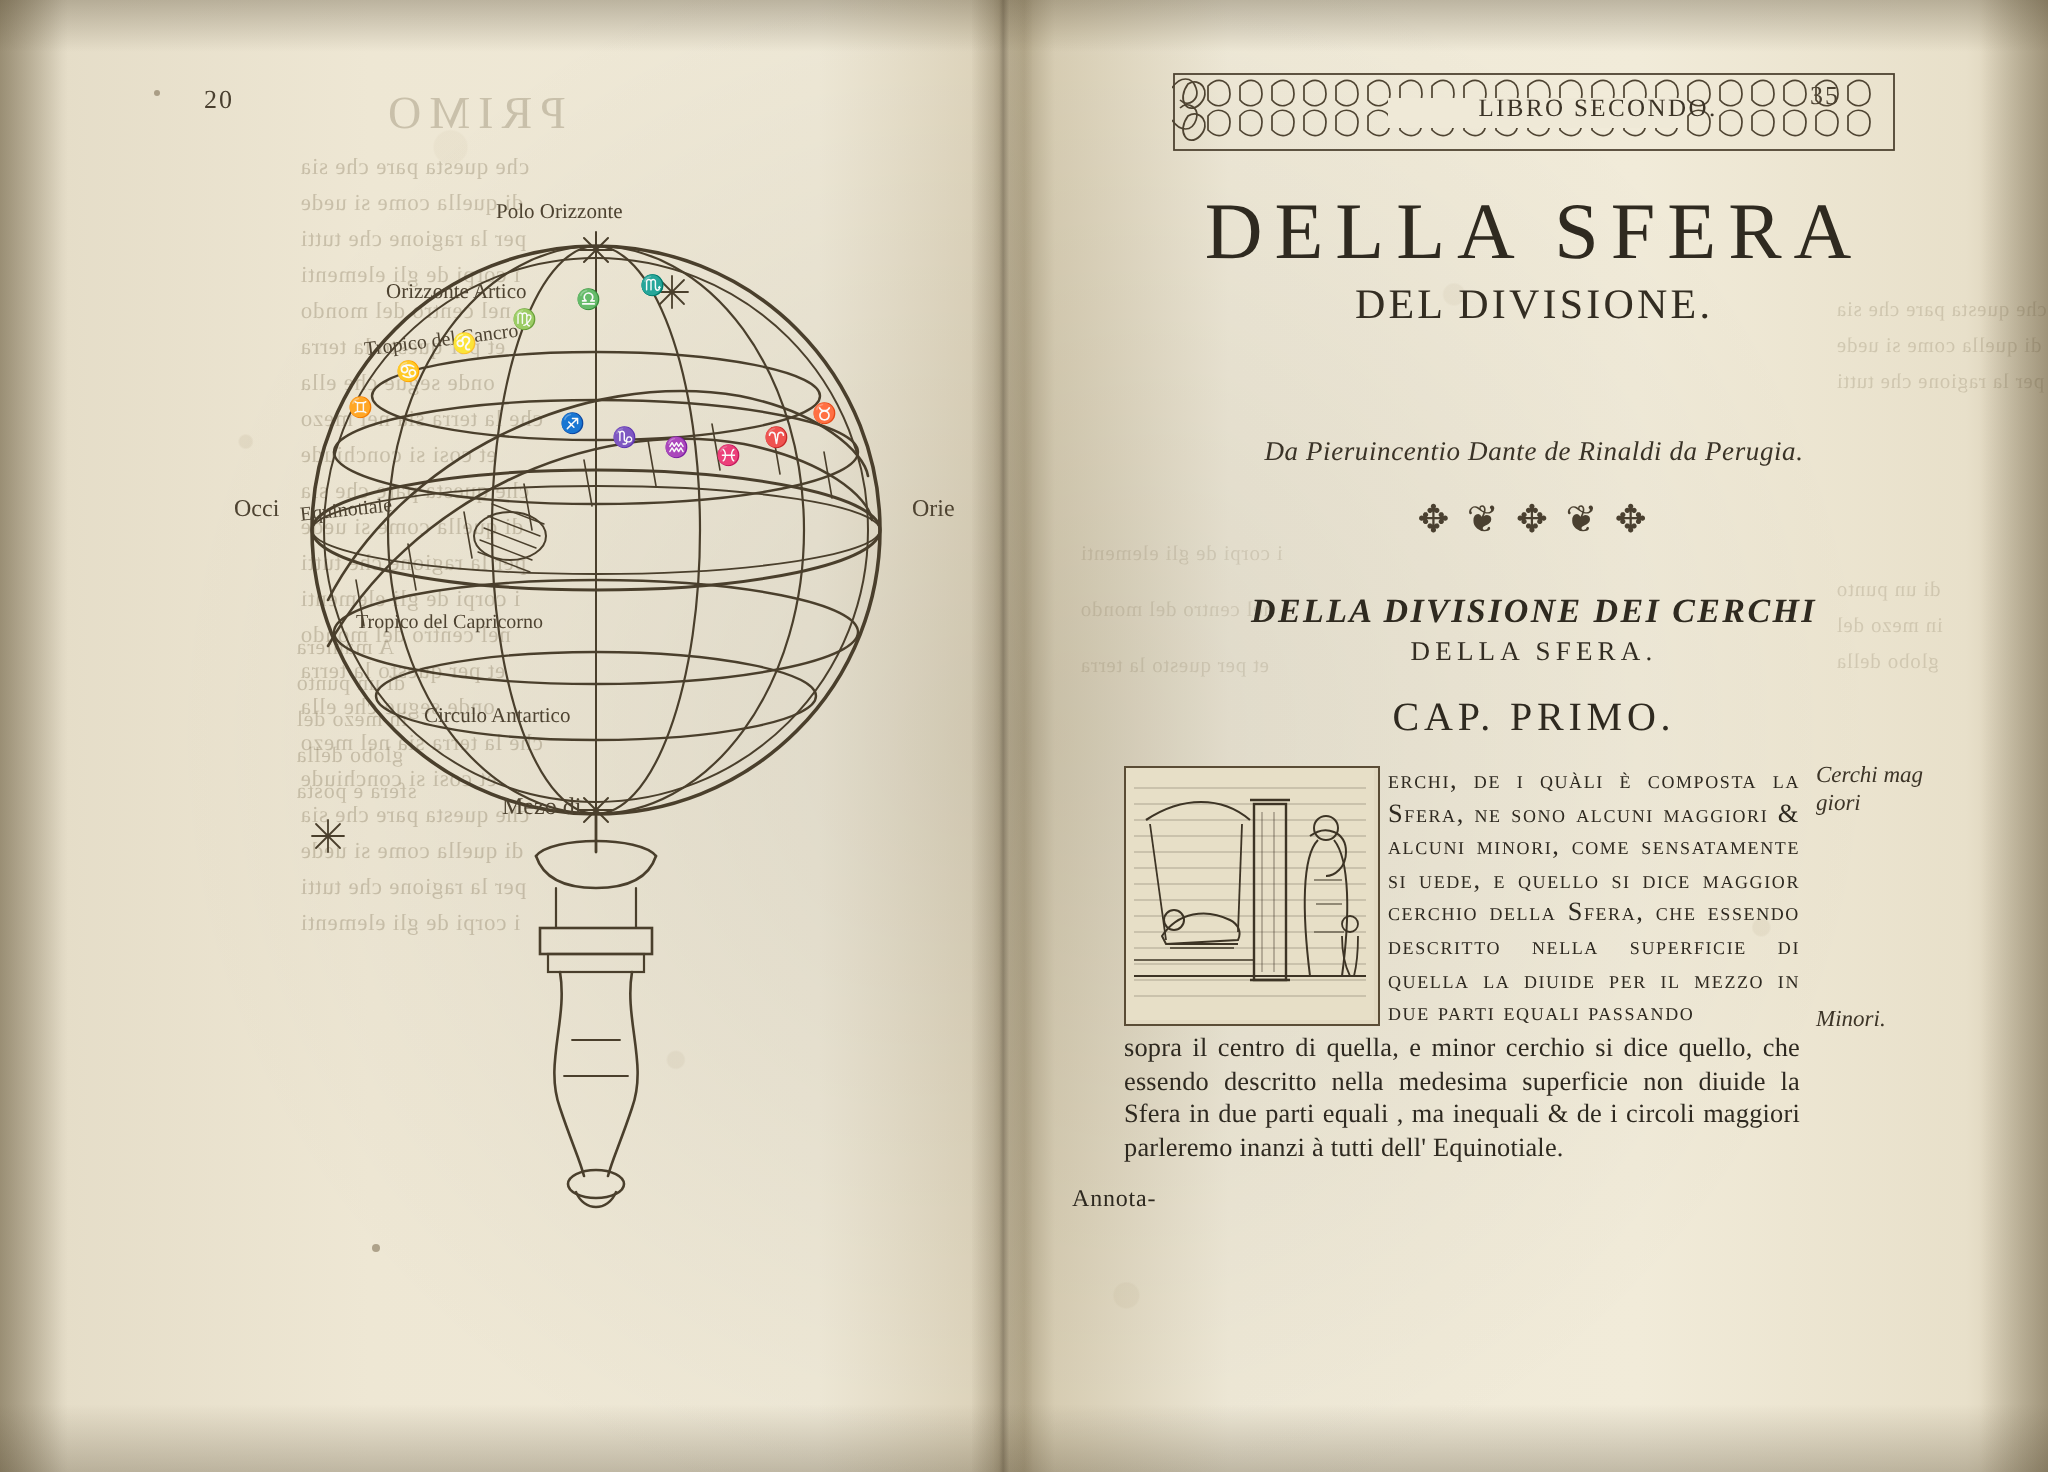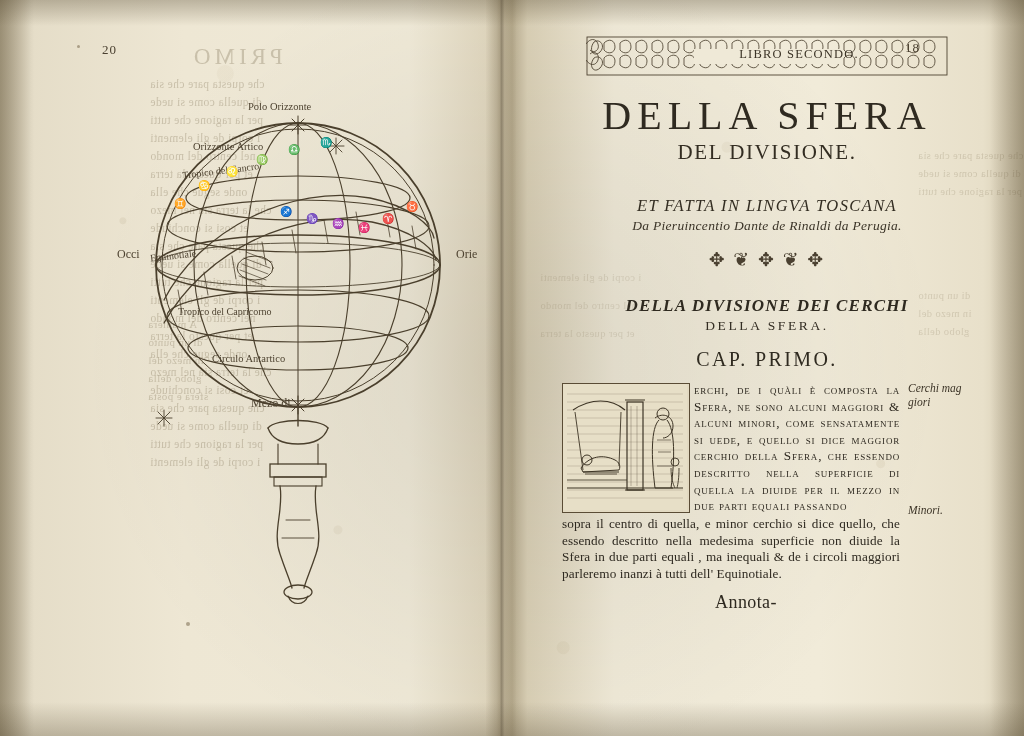--- a/index.html
+++ b/index.html
@@ -274,22 +274,22 @@
     color: #3c3427;
     line-height: 13.5px;
     white-space: pre-line;
   }
   .marg-1 { left: 398px; top: 382px; }
   .marg-2 { left: 398px; top: 504px; }
 
   .catchword {
     position: absolute;
     left: 26px; top: 592px; width: 420px;
-    text-align: center;
-    font-size: 18px;
+    text-align: left;
+    font-size: 12px;
     color: #2e2920;
     letter-spacing: 0.4px;
   }
 
   
   .speck { position: absolute; background: rgba(95,78,48,0.45); border-radius: 50%; pointer-events:none; }
 </style>
 </head>
 <body>
 
@@ -442,21 +442,21 @@
       <div class="ghost ghost-line" style="left:408px; top:168px; font-size:10.5px; opacity:.75;">di quella come si uede</div>
       <div class="ghost ghost-line" style="left:408px; top:186px; font-size:10.5px; opacity:.75;">per la ragione che tutti</div>
       <div class="ghost ghost-line" style="left:408px; top:290px; font-size:10.5px; opacity:.7;">di un punto</div>
       <div class="ghost ghost-line" style="left:408px; top:308px; font-size:10.5px; opacity:.7;">in mezo del</div>
       <div class="ghost ghost-line" style="left:408px; top:326px; font-size:10.5px; opacity:.7;">globo della</div>
       <div class="ghost ghost-line" style="left:30px; top:272px; font-size:10.5px; opacity:.6;">i corpi de gli elementi</div>
       <div class="ghost ghost-line" style="left:30px; top:300px; font-size:10.5px; opacity:.6;">nel centro del mondo</div>
       <div class="ghost ghost-line" style="left:30px; top:328px; font-size:10.5px; opacity:.6;">et per questo la terra</div>
     </div>
 
-    <div class="folio" style="left:395px; top:40px;">18</div>
+    <div class="folio" style="left:395px; top:40px;">35</div>
 
     <div class="headpiece">
       <svg width="362" height="40" viewBox="0 0 362 40" xmlns="http://www.w3.org/2000/svg">
         <g stroke="#4e4331" fill="none" stroke-width="0.9">
           <rect x="1" y="1" width="360" height="38"></rect>
           <g>
             <path d="M8 6 c6 -4 12 4 6 10 c-6 6 -12 -2 -6 -10z"></path>
             <path d="M8 22 c6 -4 12 4 6 10 c-6 6 -12 -2 -6 -10z"></path>
           </g>
         </g>
@@ -554,21 +554,20 @@
             </g>
         </g>
 
         <rect x="108" y="13" width="148" height="15" fill="#efe9d7" stroke="none"></rect>
       </svg>
     </div>
     <div class="running-head">LIBRO SECONDO.</div>
 
     <div class="title-main">DELLA SFERA</div>
     <div class="title-sub">DEL DIVISIONE.</div>
-    <div class="title-lingua">ET FATTA IN LINGVA TOSCANA</div>
     <div class="title-author">Da Pieruincentio Dante de Rinaldi da Perugia.</div>
 
     <div class="ornament-mid">✥ ❦ ✥ ❦ ✥</div>
 
     <div class="chapter-title-1">DELLA DIVISIONE DEI CERCHI</div>
     <div class="chapter-title-2">DELLA SFERA.</div>
     <div class="chapter-cap">CAP. PRIMO.</div>
 
     <div class="initial">
       <svg width="124" height="126" viewBox="0 0 124 126" xmlns="http://www.w3.org/2000/svg">

